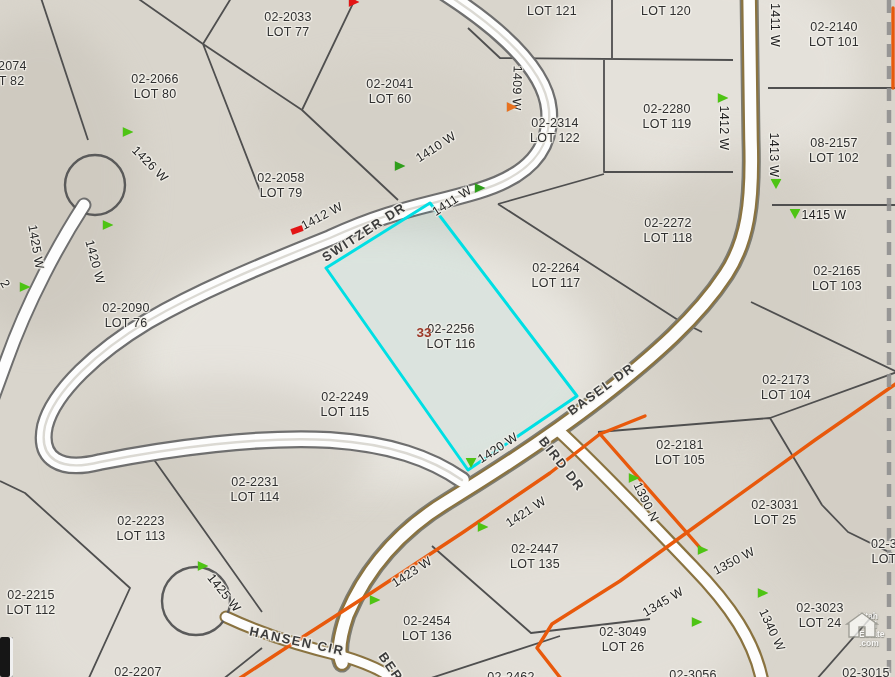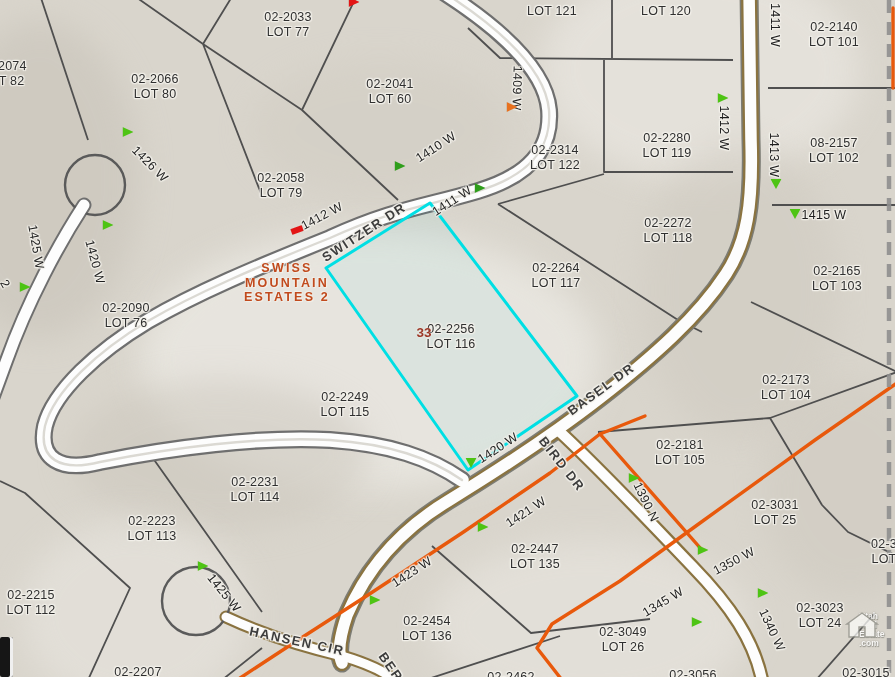--- a/index.html
+++ b/index.html
@@ -135,25 +135,25 @@
       <div class="lbl parcel-label" style="left: 552px; top: 11px;">
         <div>LOT 121</div>
       </div>
       <div class="lbl parcel-label" style="left: 666px; top: 11px;">
         <div>LOT 120</div>
       </div>
       <div class="lbl parcel-label" style="left: 834px; top: 35px;">
         <div>02-2140</div>
         <div>LOT 101</div>
       </div>
-      <div class="lbl parcel-label" style="left: 667px; top: 117px; margin-top: 29px;">
+      <div class="lbl parcel-label" style="left: 667px; top: 117px;">
         <div>02-2280</div>
         <div>LOT 119</div>
       </div>
-      <div class="lbl parcel-label" style="left: 555px; top: 131px; margin-top: 27px;">
+      <div class="lbl parcel-label" style="left: 555px; top: 131px;">
         <div>02-2314</div>
         <div>LOT 122</div>
       </div>
       <div class="lbl parcel-label" style="left: 834px; top: 151px;">
         <div>08-2157</div>
         <div>LOT 102</div>
       </div>
       <div class="lbl parcel-label" style="left: 668px; top: 231px;">
         <div>02-2272</div>
         <div>LOT 118</div>
@@ -187,21 +187,21 @@
         <div>LOT 105</div>
       </div>
       <div class="lbl parcel-label" style="left: 255px; top: 490px;">
         <div>02-2231</div>
         <div>LOT 114</div>
       </div>
       <div class="lbl parcel-label" style="left: 775px; top: 513px;">
         <div>02-3031</div>
         <div>LOT 25</div>
       </div>
-      <div class="lbl parcel-label" style="left: 141px; top: 529px; margin-left: 11px;">
+      <div class="lbl parcel-label" style="left: 141px; top: 529px;">
         <div>02-2223</div>
         <div>LOT 113</div>
       </div>
       <div class="lbl parcel-label" style="left: 535px; top: 557px;">
         <div>02-2447</div>
         <div>LOT 135</div>
       </div>
       <div class="lbl parcel-label" style="left: 31px; top: 603px;">
         <div>02-2215</div>
         <div>LOT 112</div>
@@ -279,25 +279,20 @@
       <div class="marker tri-right" style="left: 634px; top: 478px; background: rgb(78, 196, 20);"></div>
       <div class="marker tri-right" style="left: 703px; top: 550px; background: rgb(78, 196, 20);"></div>
       <div class="marker tri-right" style="left: 763px; top: 593px; background: rgb(78, 196, 20);"></div>
       <div class="marker tri-right" style="left: 697px; top: 622px; background: rgb(78, 196, 20);"></div>
       <div class="marker tri-right" style="left: 203px; top: 566px; background: rgb(78, 196, 20);"></div>
       <div class="marker tri-right" style="left: 512px; top: 107px; background: rgb(232, 113, 31);"></div>
       <div class="marker rect" style="left: 297px; top: 230px; background: rgb(227, 21, 21);"></div>
       <div class="marker tri-right" style="left: 354px; top: 2px; background: rgb(227, 21, 21);"></div>
     </div>
 
-  <div class="subdiv" style="left: 287px; top: 283px; color: rgb(193, 74, 29);">
-    <div>SWISS</div>
-    <div>MOUNTAIN</div>
-    <div>ESTATES 2</div>
-  </div>
 
   <div class="site-num" style="left: 424px; top: 332px; color: rgb(156, 55, 38);">33</div>
 
   <div id="watermark">
     <svg width="34" height="26" viewBox="0 0 34 26">
       <path d="M 4,25 L 4,12 L 2,12 L 17,1 L 32,12 L 30,12 L 30,25 L 20,25 L 20,15 L 14,15 L 14,25 Z" fill="#fafaf7" stroke="#8d8d85" stroke-width="1.4" opacity="0.95"></path>
     </svg>
     <div class="wm-text">
       <div>Utah</div>
       <div>Real</div>

